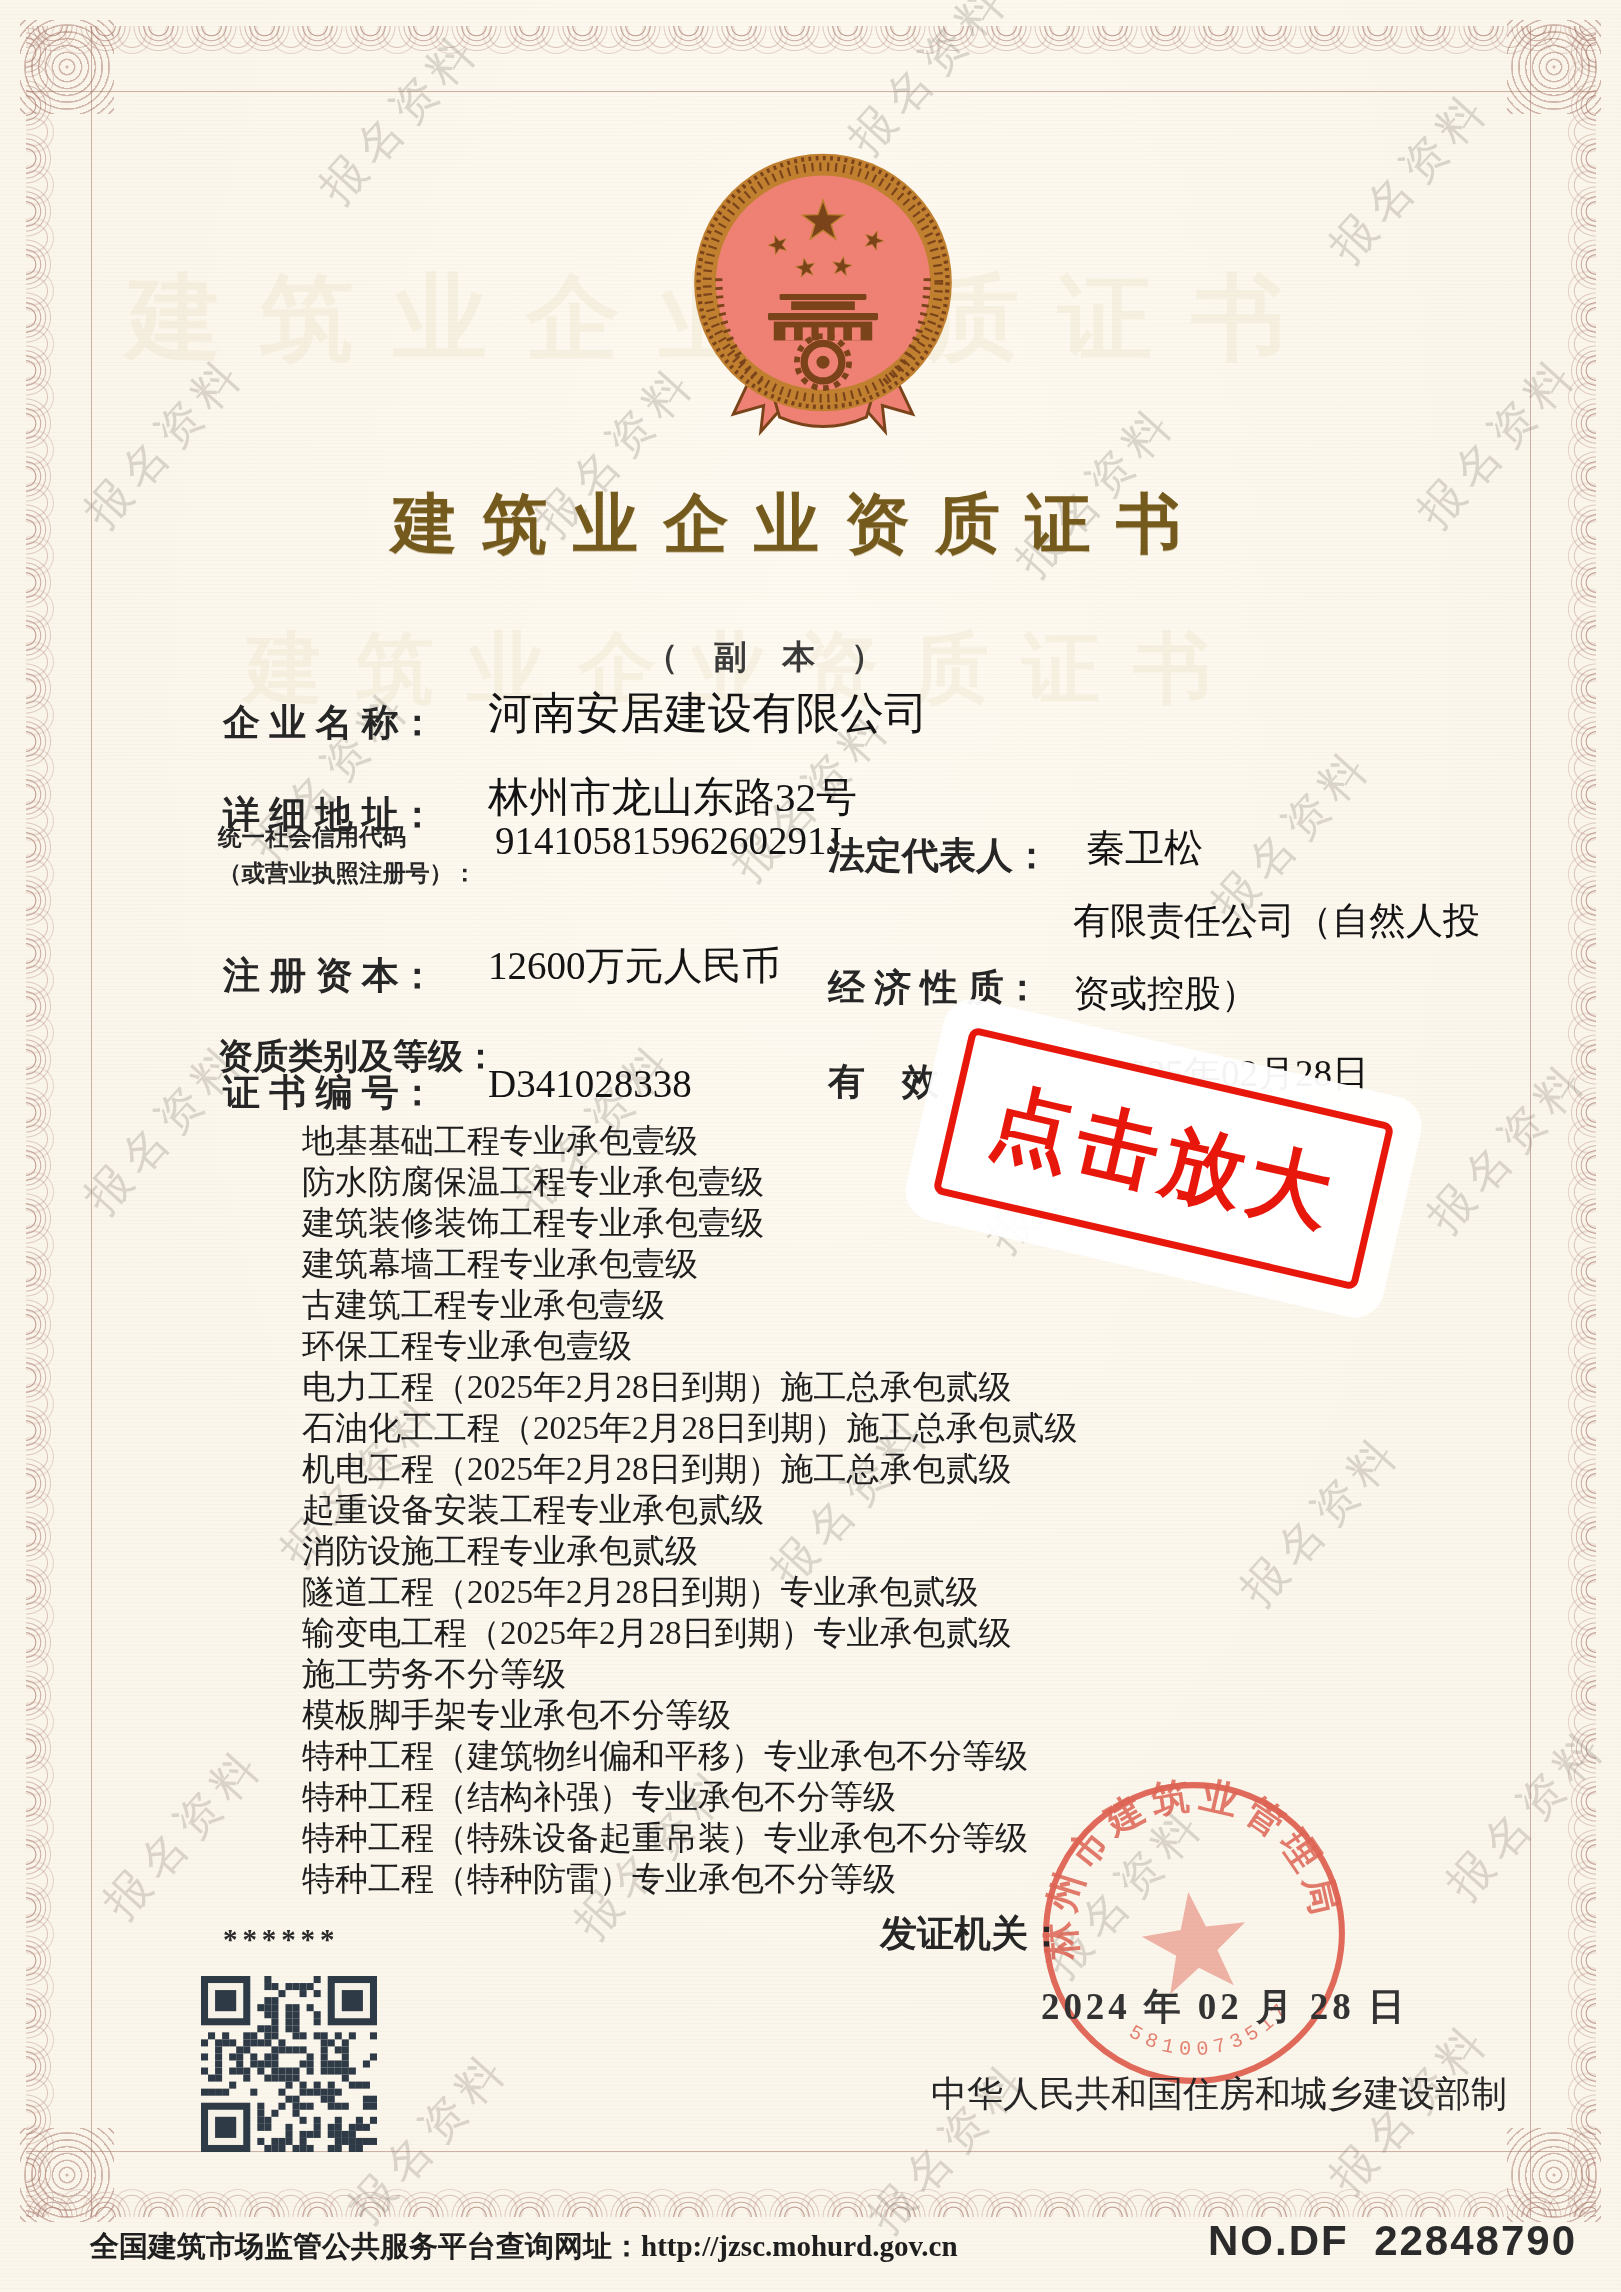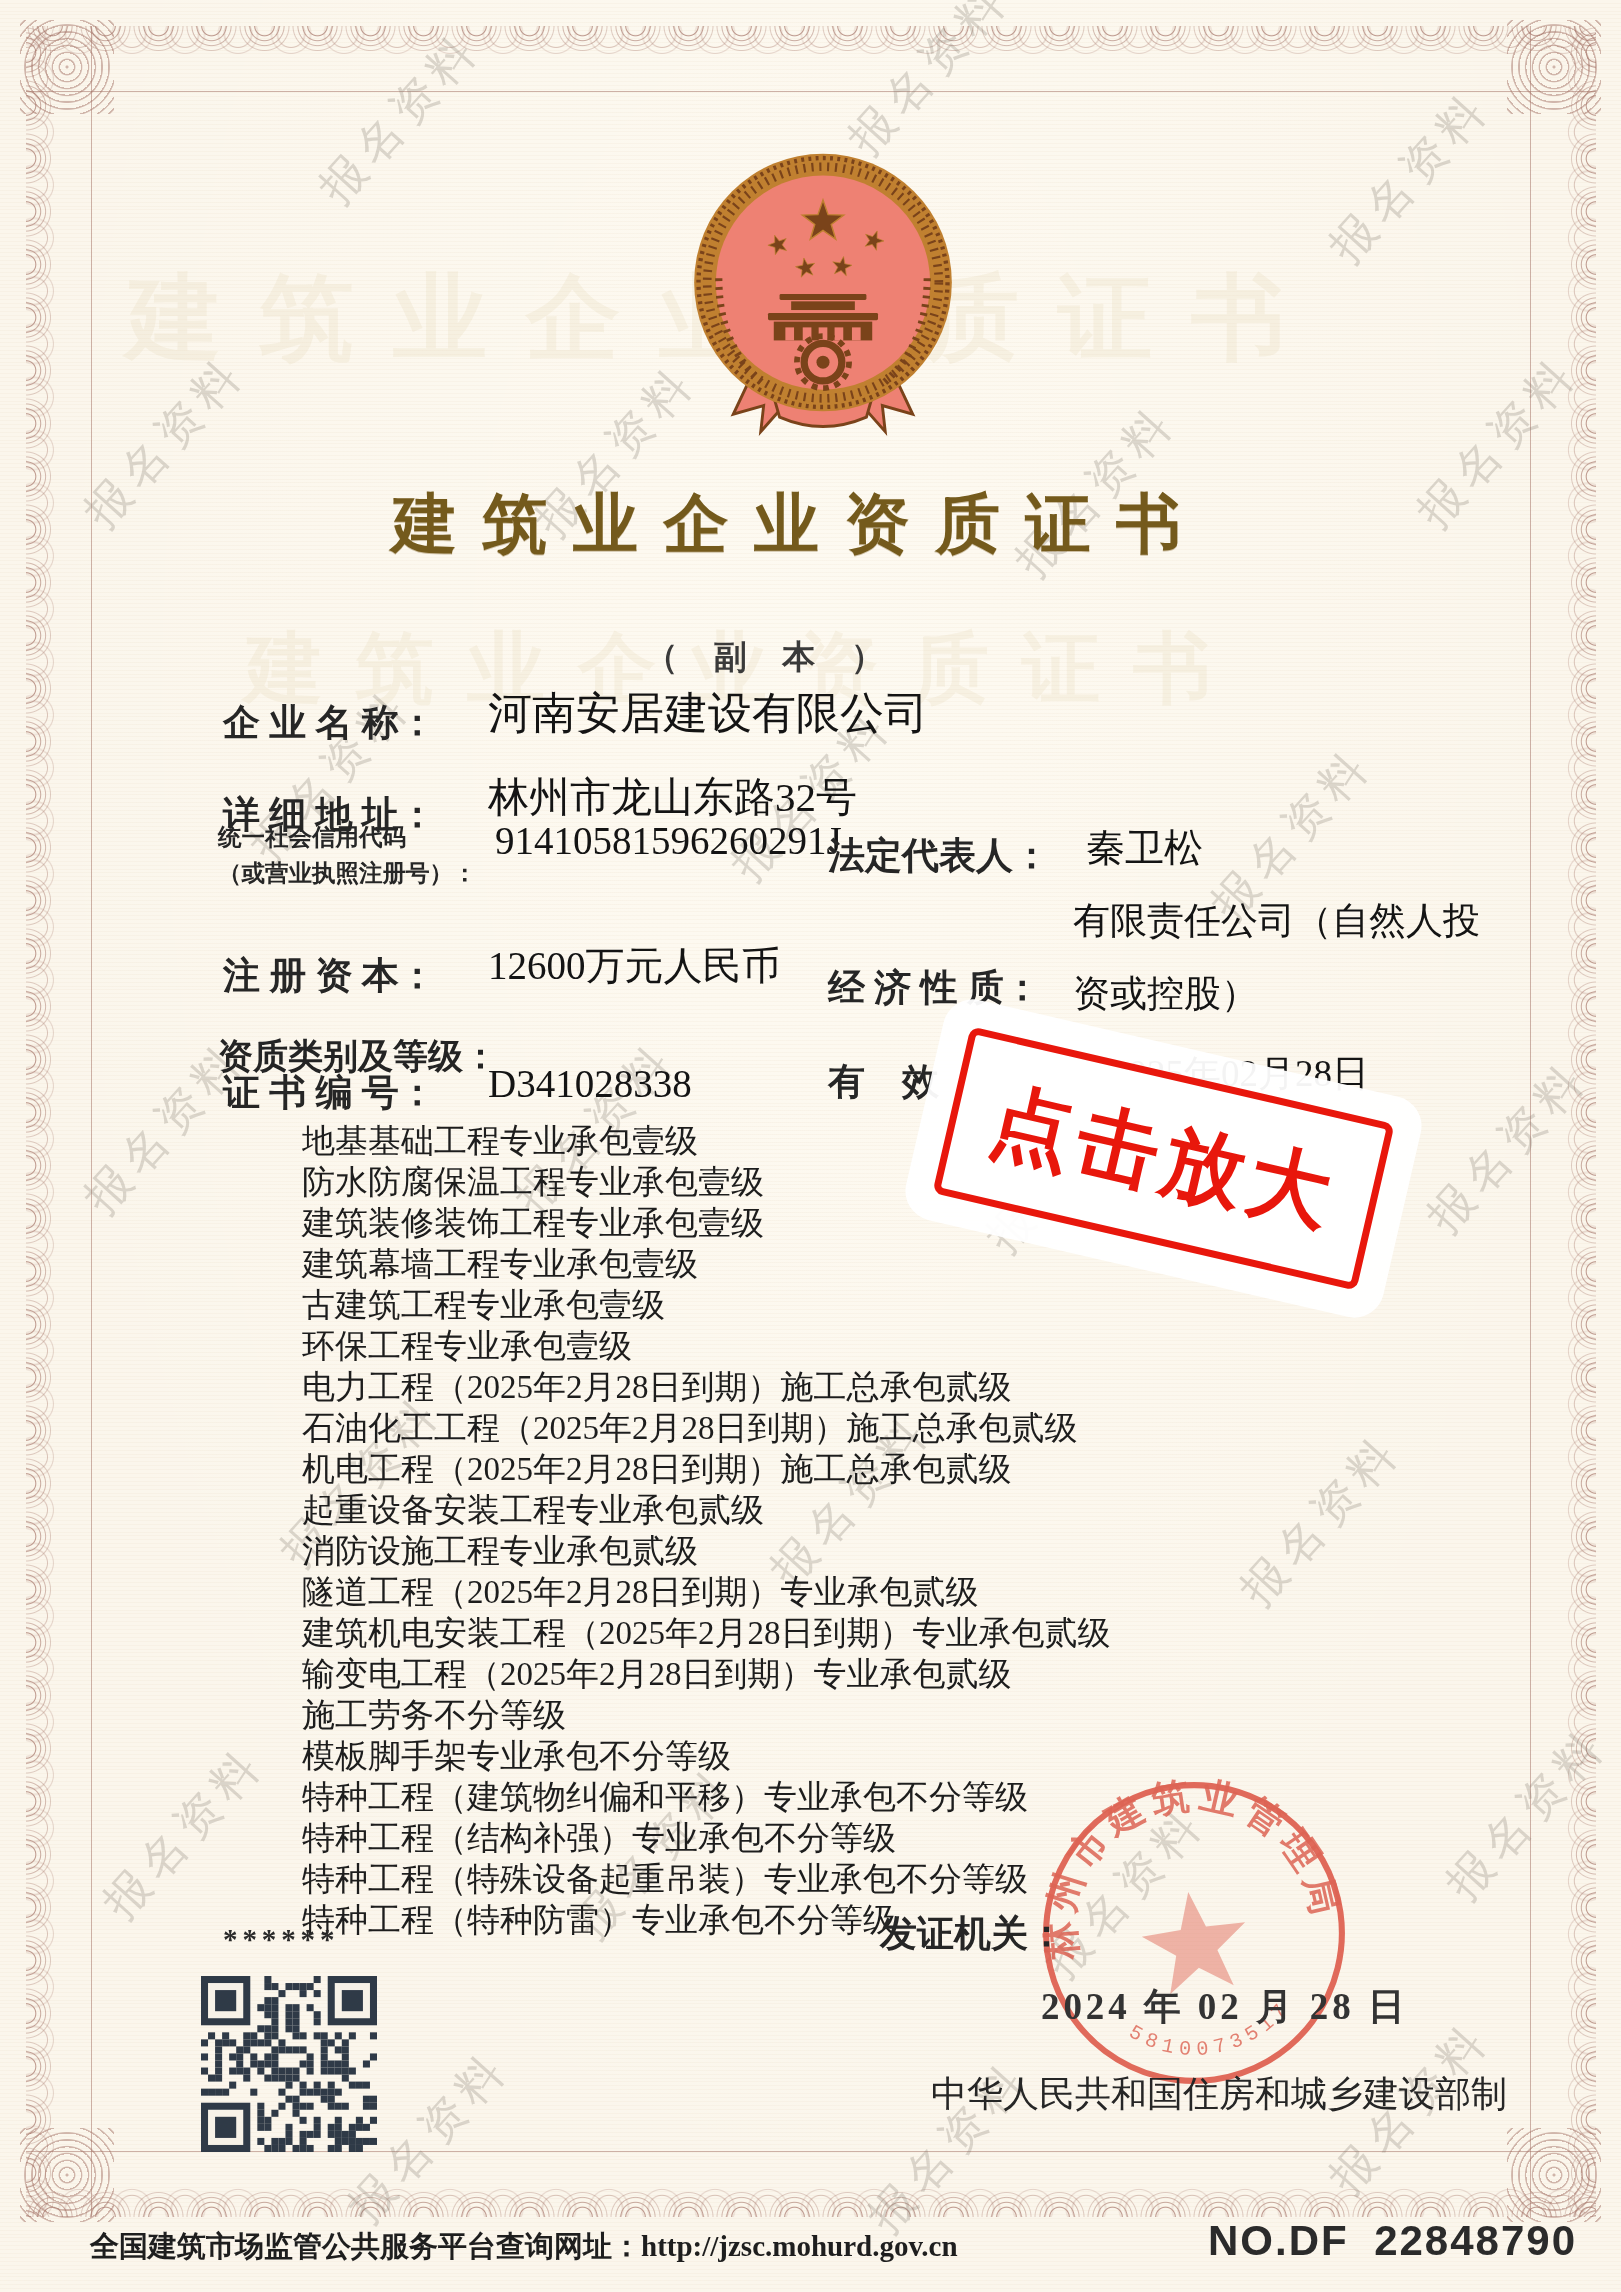--- a/index.html
+++ b/index.html
@@ -207,21 +207,20 @@
       <div class="q-item">建筑装修装饰工程专业承包壹级</div>
       <div class="q-item">建筑幕墙工程专业承包壹级</div>
       <div class="q-item">古建筑工程专业承包壹级</div>
       <div class="q-item">环保工程专业承包壹级</div>
       <div class="q-item">电力工程（2025年2月28日到期）施工总承包贰级</div>
       <div class="q-item">石油化工工程（2025年2月28日到期）施工总承包贰级</div>
       <div class="q-item">机电工程（2025年2月28日到期）施工总承包贰级</div>
       <div class="q-item">起重设备安装工程专业承包贰级</div>
       <div class="q-item">消防设施工程专业承包贰级</div>
       <div class="q-item">隧道工程（2025年2月28日到期）专业承包贰级</div>
-      <div class="q-item">建筑机电安装工程（2025年2月28日到期）专业承包贰级</div>
       <div class="q-item">输变电工程（2025年2月28日到期）专业承包贰级</div>
       <div class="q-item">施工劳务不分等级</div>
       <div class="q-item">模板脚手架专业承包不分等级</div>
       <div class="q-item">特种工程（建筑物纠偏和平移）专业承包不分等级</div>
       <div class="q-item">特种工程（结构补强）专业承包不分等级</div>
       <div class="q-item">特种工程（特殊设备起重吊装）专业承包不分等级</div>
       <div class="q-item">特种工程（特种防雷）专业承包不分等级</div>
     </div>
   <div class="q-mask">******</div>
 

